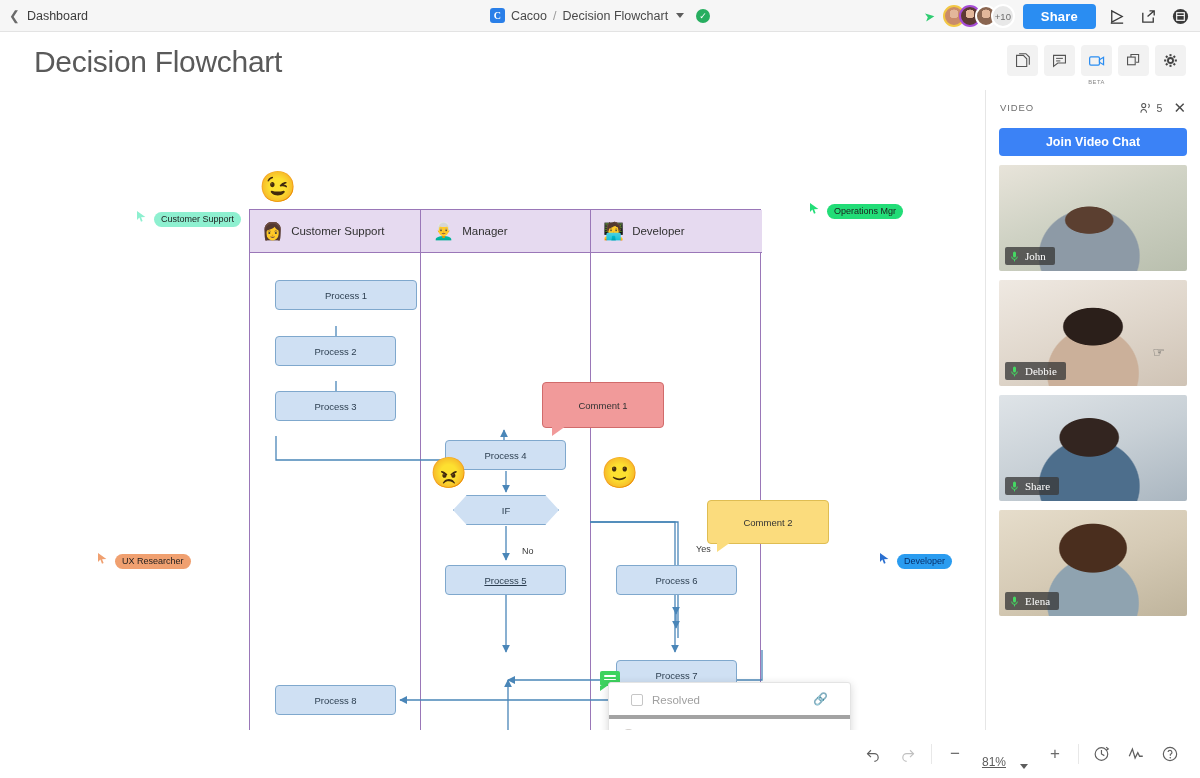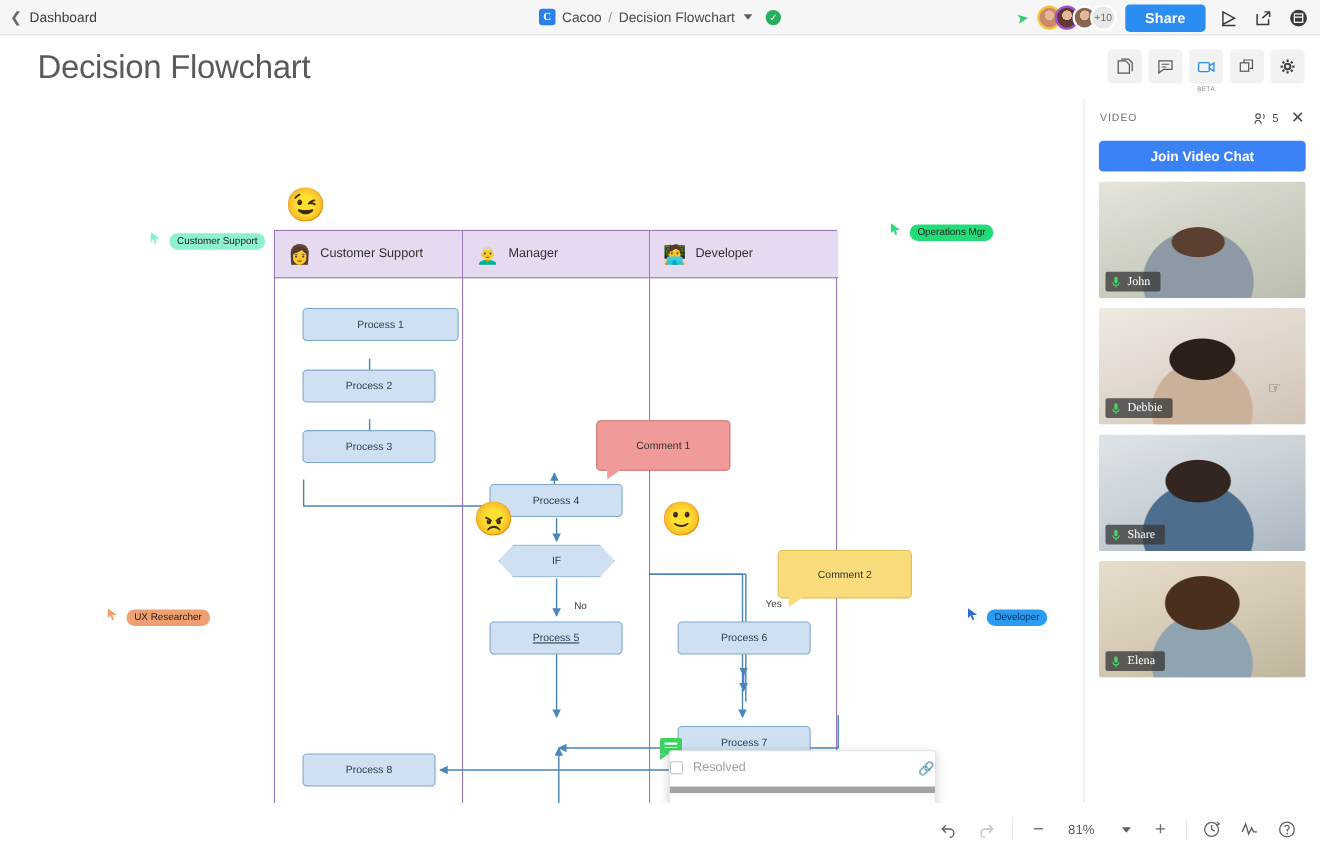--- a/index.html
+++ b/index.html
@@ -159,21 +159,21 @@
   
   #comment-popup{
     position:absolute; left:608px; top:592px; width:243px; background:#fff;
     border:1px solid #e4e4e4; box-shadow:0 2px 9px rgba(0,0,0,.16); border-radius:3px;
   }
   #comment-flag{
     position:absolute; left:600px; top:581px; width:20px;height:15px; background:#3dd35f; border-radius:2px;
   }
   #comment-flag:after{content:"";position:absolute;left:0;bottom:-5px;border-left:7px solid #3dd35f;border-bottom:5px solid transparent;}
   #comment-flag .l{position:absolute;left:4px;right:4px;height:1.6px;background:#fff;border-radius:1px;}
-  .cp-row{ display:flex; align-items:flex-start; padding:9px 0; border-bottom:6px solid #a3a3a3; }
+  .cp-row{ display:flex; align-items:flex-end; padding:9px 22px; border-bottom:4px solid #a3a3a3; }
   .cbox{ width:12px;height:12px;border:1px solid #c6c6c6;border-radius:2px;margin-right:9px; }
   .cp-resolved{ font-size:11.5px; color:#a0a0a0; }
   .link-ic{ margin-left:auto; color:#b6b6b6; font-size:12px; }
   .cp-body{ padding:10px 12px 12px; border-bottom:1px solid #eee; }
   .cp-head{ display:flex; align-items:center; gap:7px; }
   .cp-av{ width:15px;height:15px;border-radius:50%;background:#e0b68e;border:1px solid #cfcfcf; }
   .cp-name{ font-size:11.5px; font-weight:bold; color:#3a3a3a; }
   .cp-date{ margin-left:auto; font-size:10.5px; color:#9a9a9a; }
 
   
@@ -205,22 +205,22 @@
   #bottombar{
     position:absolute; left:0; bottom:0; width:1200px; height:48px;
     background:#fff; display:flex; align-items:center; justify-content:flex-end;
     padding-right:14px; gap:2px;
   }
   .bb{
     width:32px;height:30px;border-radius:4px;display:flex;align-items:center;justify-content:center;
     cursor:pointer;color:#6a6a6a;
   }
   #zoom-val{
-    display:flex;align-items:center;gap:23px;padding:0 9px;height:30px;cursor:pointer;
-    font-size:12px;color:#5c5c5c;
+    display:flex;align-items:flex-end;gap:12px;padding:0 9px;height:30px;cursor:pointer;
+    font-size:12px;color:#5c5c5c;text-decoration:underline;
   }
   .sep-v{ width:1px;height:20px;background:#e8e8e8;margin:0 5px; }
 </style>
 </head>
 <body>
 
 <div id="topbar">
   <div id="dashboard-link">
     <span class="chev-left">❮</span>
     <span>Dashboard</span>

